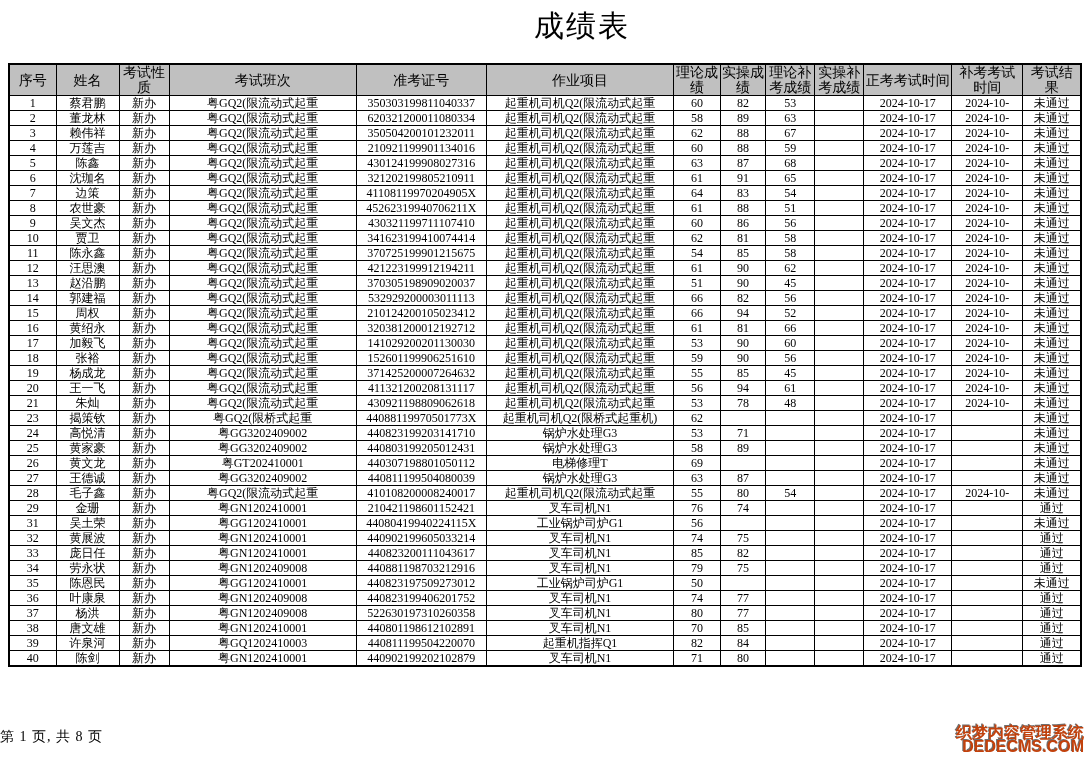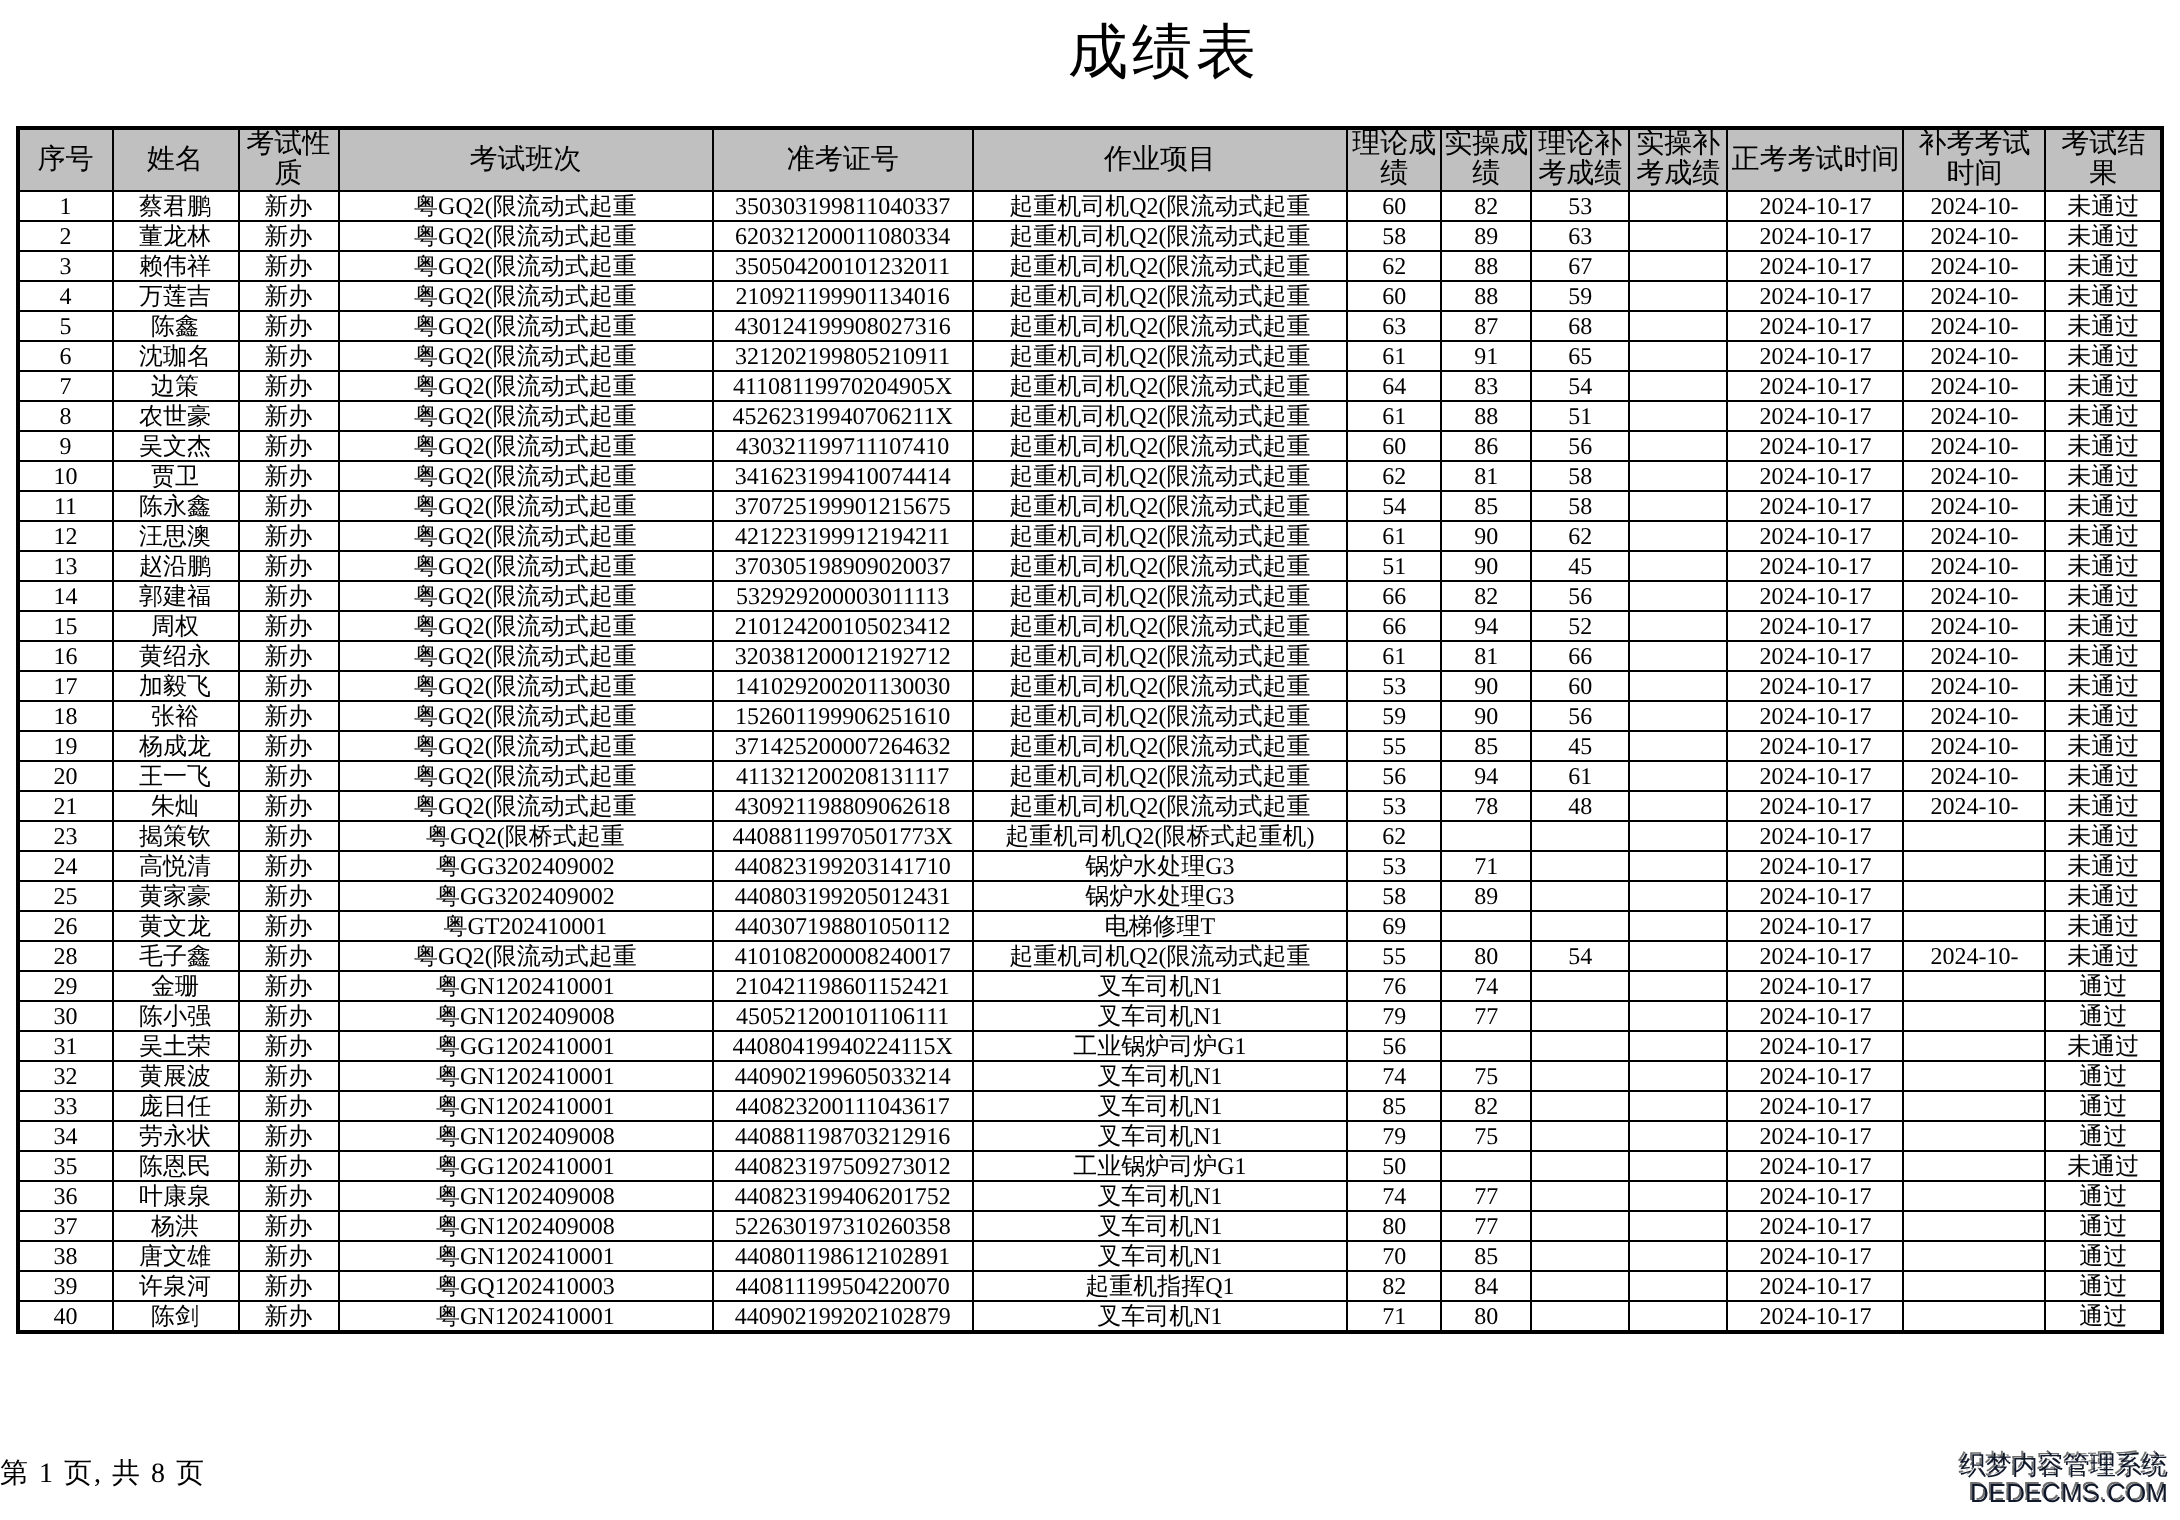--- a/index.html
+++ b/index.html
@@ -27,21 +27,21 @@
     padding:0;text-align:center;vertical-align:middle;
     white-space:nowrap;overflow:hidden;
   }
   .page-footer{
     position:absolute;top:728px;left:0;width:100%;
     font-size:14px;letter-spacing:1px;
   }
   .watermark{
     position:absolute;right:6px;bottom:6px;text-align:right;
     font-family:"Liberation Sans","DejaVu Sans",sans-serif;
-    font-weight:normal;font-size:13px;line-height:14px;color:#0f172a;
+    font-weight:bold;font-size:16px;line-height:14px;color:#c2410c;
     text-shadow:1px 1px 0 #ffffff,-1px -1px 0 #6f6f6f;
   }
 </style>
 </head>
 <body>
 
 <div class="page-title">成绩表</div>
 
 <table class="score-table">
   <colgroup>
@@ -446,20 +446,35 @@
         <td>电梯修理T</td>
         <td>69</td>
         <td></td>
         <td></td>
         <td></td>
         <td>2024-10-17</td>
         <td></td>
         <td>未通过</td>
       </tr>
       <tr>
+        <td>27</td>
+        <td>王德诚</td>
+        <td>新办</td>
+        <td>粤GG3202409002</td>
+        <td>440811199504080039</td>
+        <td>锅炉水处理G3</td>
+        <td>63</td>
+        <td>87</td>
+        <td></td>
+        <td></td>
+        <td>2024-10-17</td>
+        <td></td>
+        <td>未通过</td>
+      </tr>
+      <tr>
         <td>28</td>
         <td>毛子鑫</td>
         <td>新办</td>
         <td>粤GQ2(限流动式起重</td>
         <td>410108200008240017</td>
         <td>起重机司机Q2(限流动式起重</td>
         <td>55</td>
         <td>80</td>
         <td>54</td>
         <td></td>
@@ -469,35 +484,20 @@
       </tr>
       <tr>
         <td>29</td>
         <td>金珊</td>
         <td>新办</td>
         <td>粤GN1202410001</td>
         <td>210421198601152421</td>
         <td>叉车司机N1</td>
         <td>76</td>
         <td>74</td>
-        <td></td>
-        <td></td>
-        <td>2024-10-17</td>
-        <td></td>
-        <td>通过</td>
-      </tr>
-      <tr>
-        <td>30</td>
-        <td>陈小强</td>
-        <td>新办</td>
-        <td>粤GN1202409008</td>
-        <td>450521200101106111</td>
-        <td>叉车司机N1</td>
-        <td>79</td>
-        <td>77</td>
         <td></td>
         <td></td>
         <td>2024-10-17</td>
         <td></td>
         <td>通过</td>
       </tr>
       <tr>
         <td>31</td>
         <td>吴土荣</td>
         <td>新办</td>

